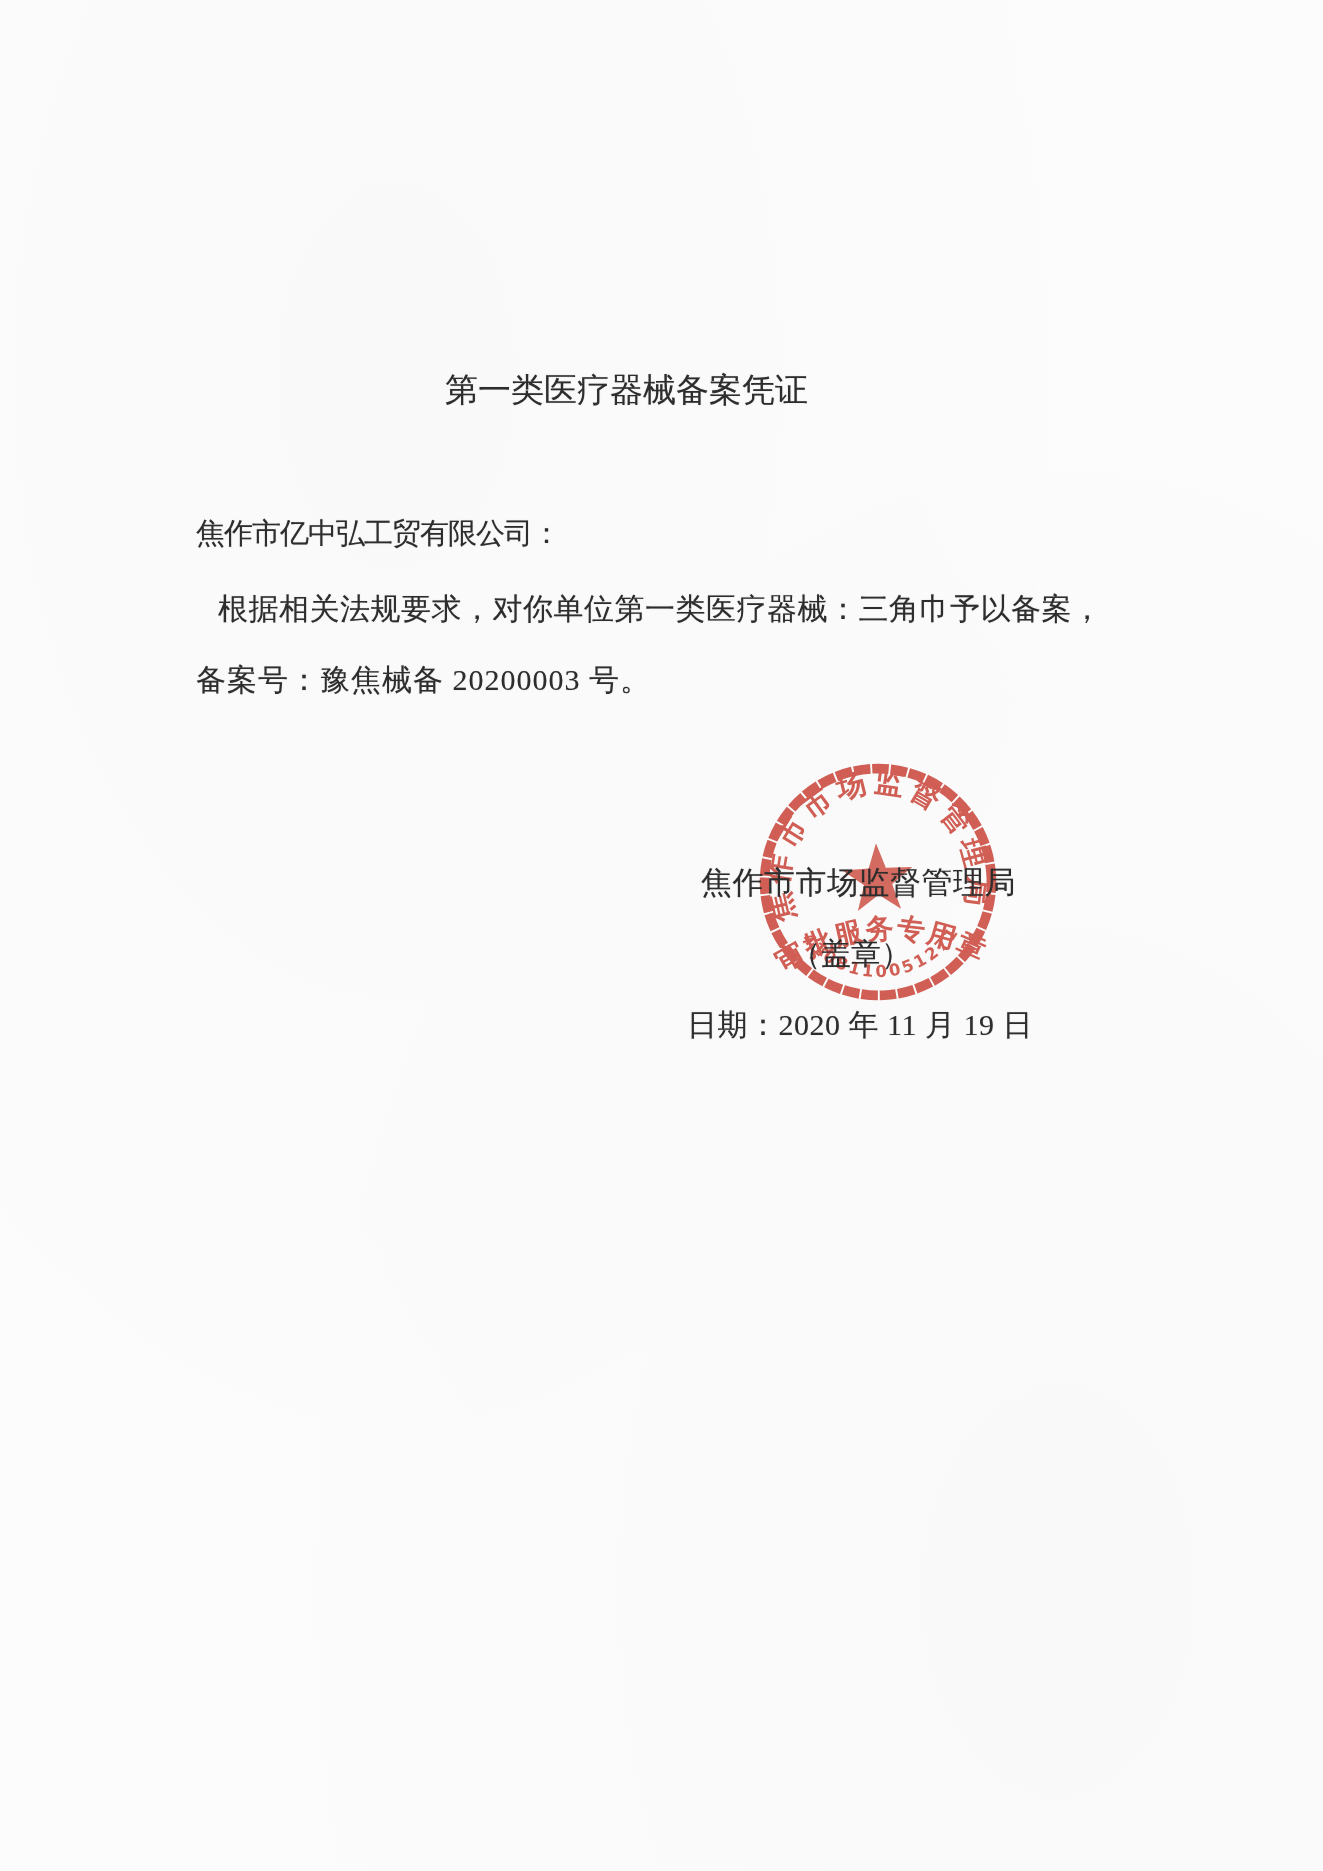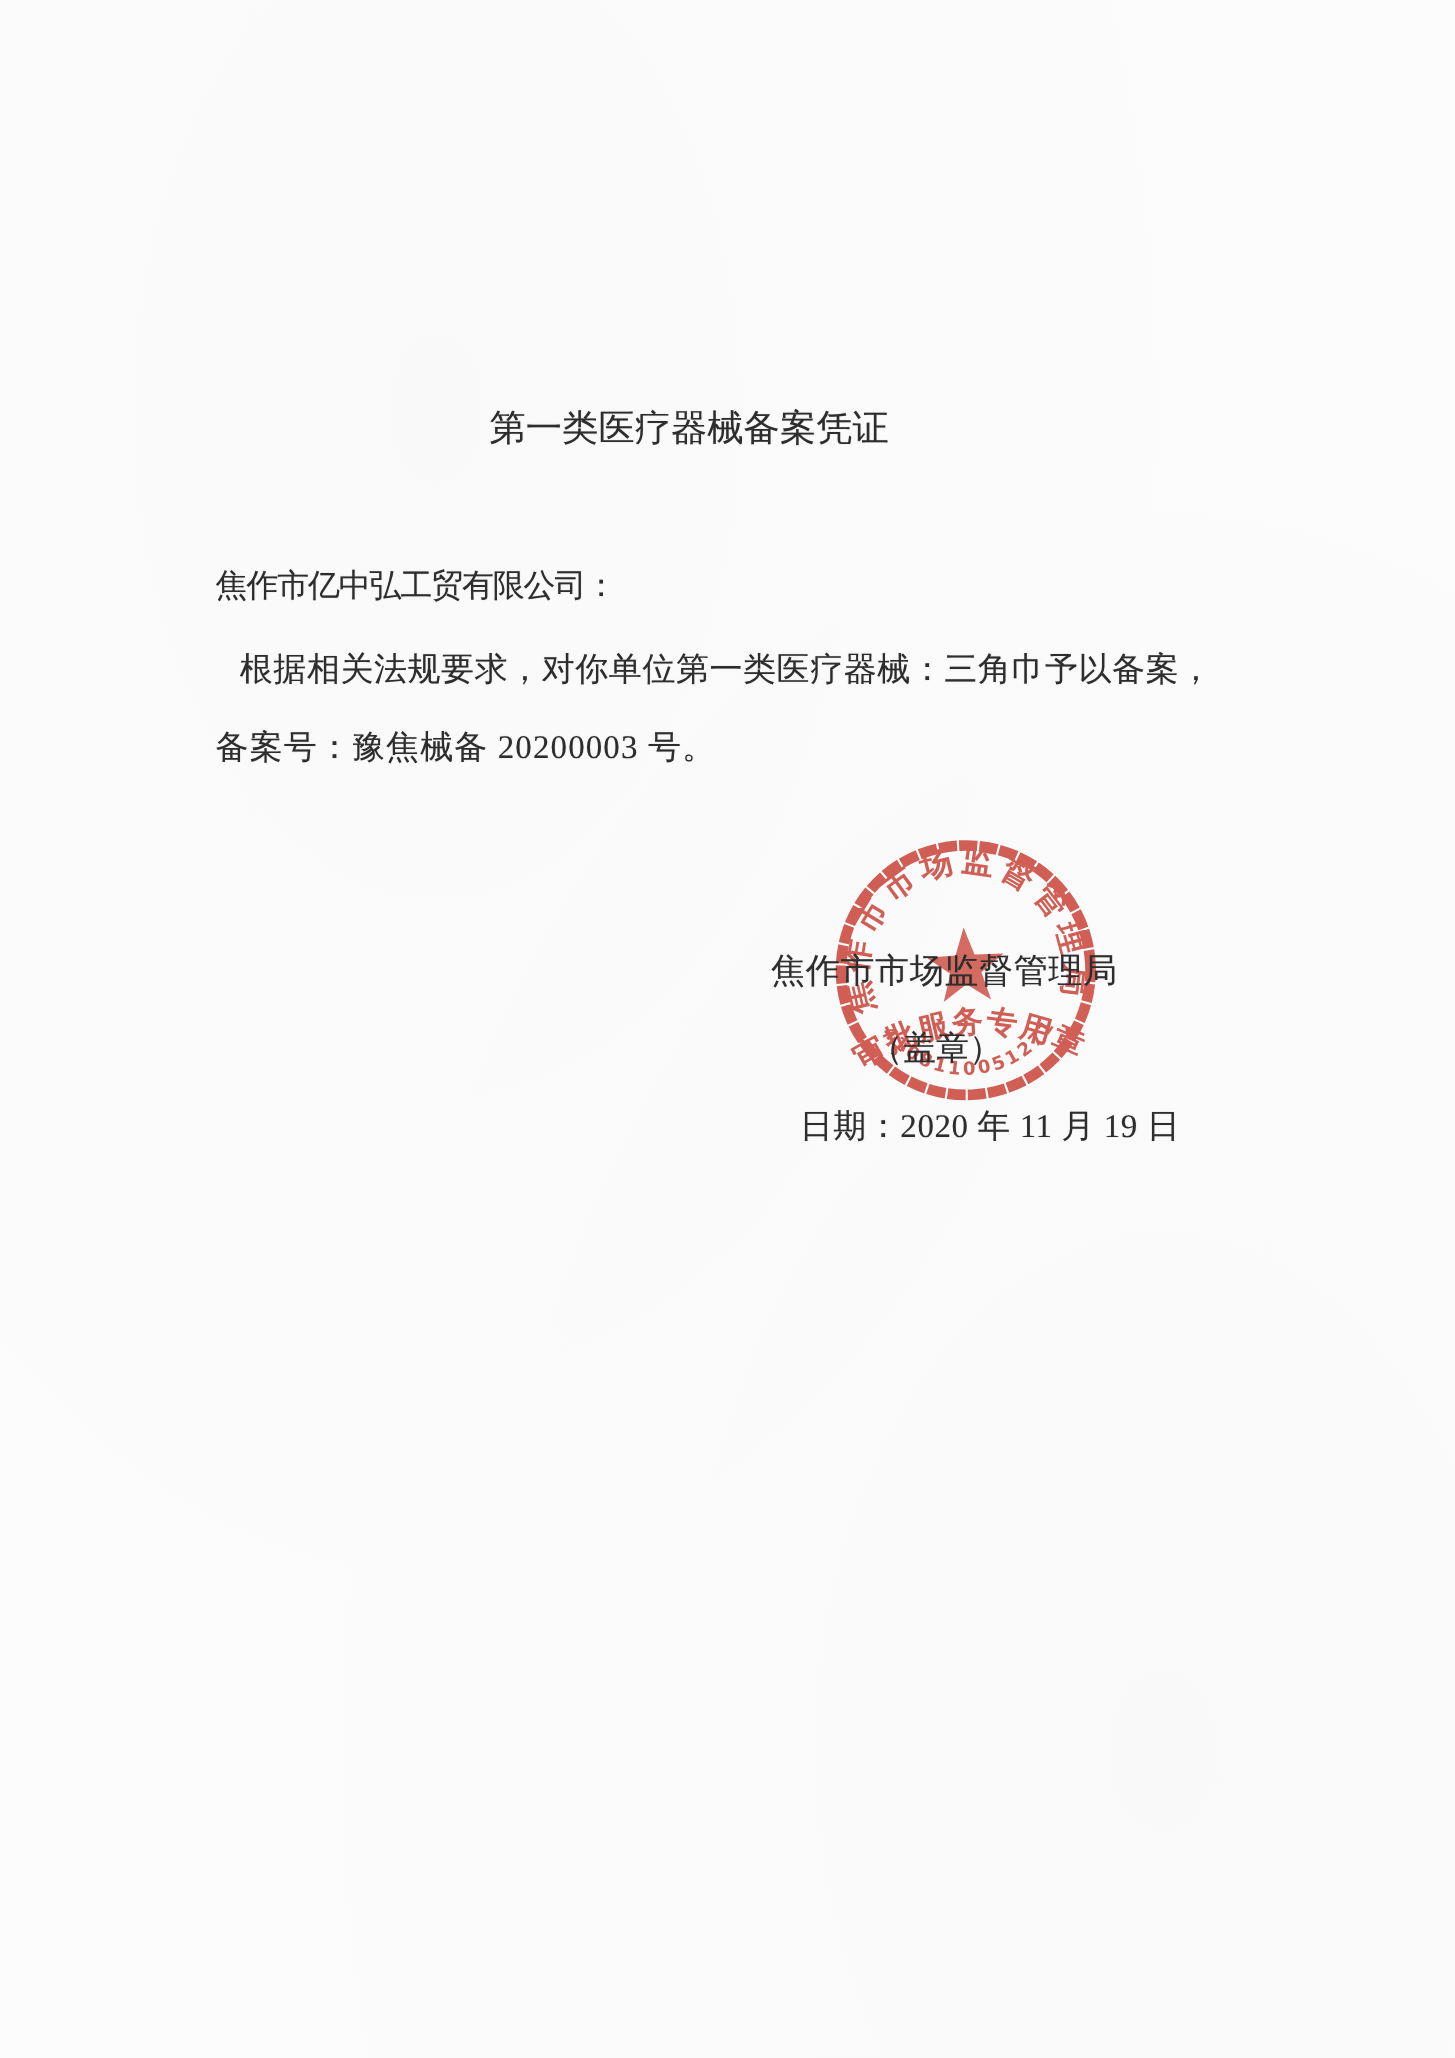--- a/index.html
+++ b/index.html
@@ -67,21 +67,21 @@
     z-index: 3;
   }
   .seal-note {
     left: 791px;
     top: 939px;
     font-size: 30px;
     letter-spacing: 0px;
     z-index: 3;
   }
   .date-line {
-    left: 727px;
+    left: 687px;
     top: 1010px;
     font-size: 30px;
     letter-spacing: 0.5px;
     z-index: 3;
   }
   .stamp {
     position: absolute;
     left: 752px;
     top: 756px;
     width: 252px;

